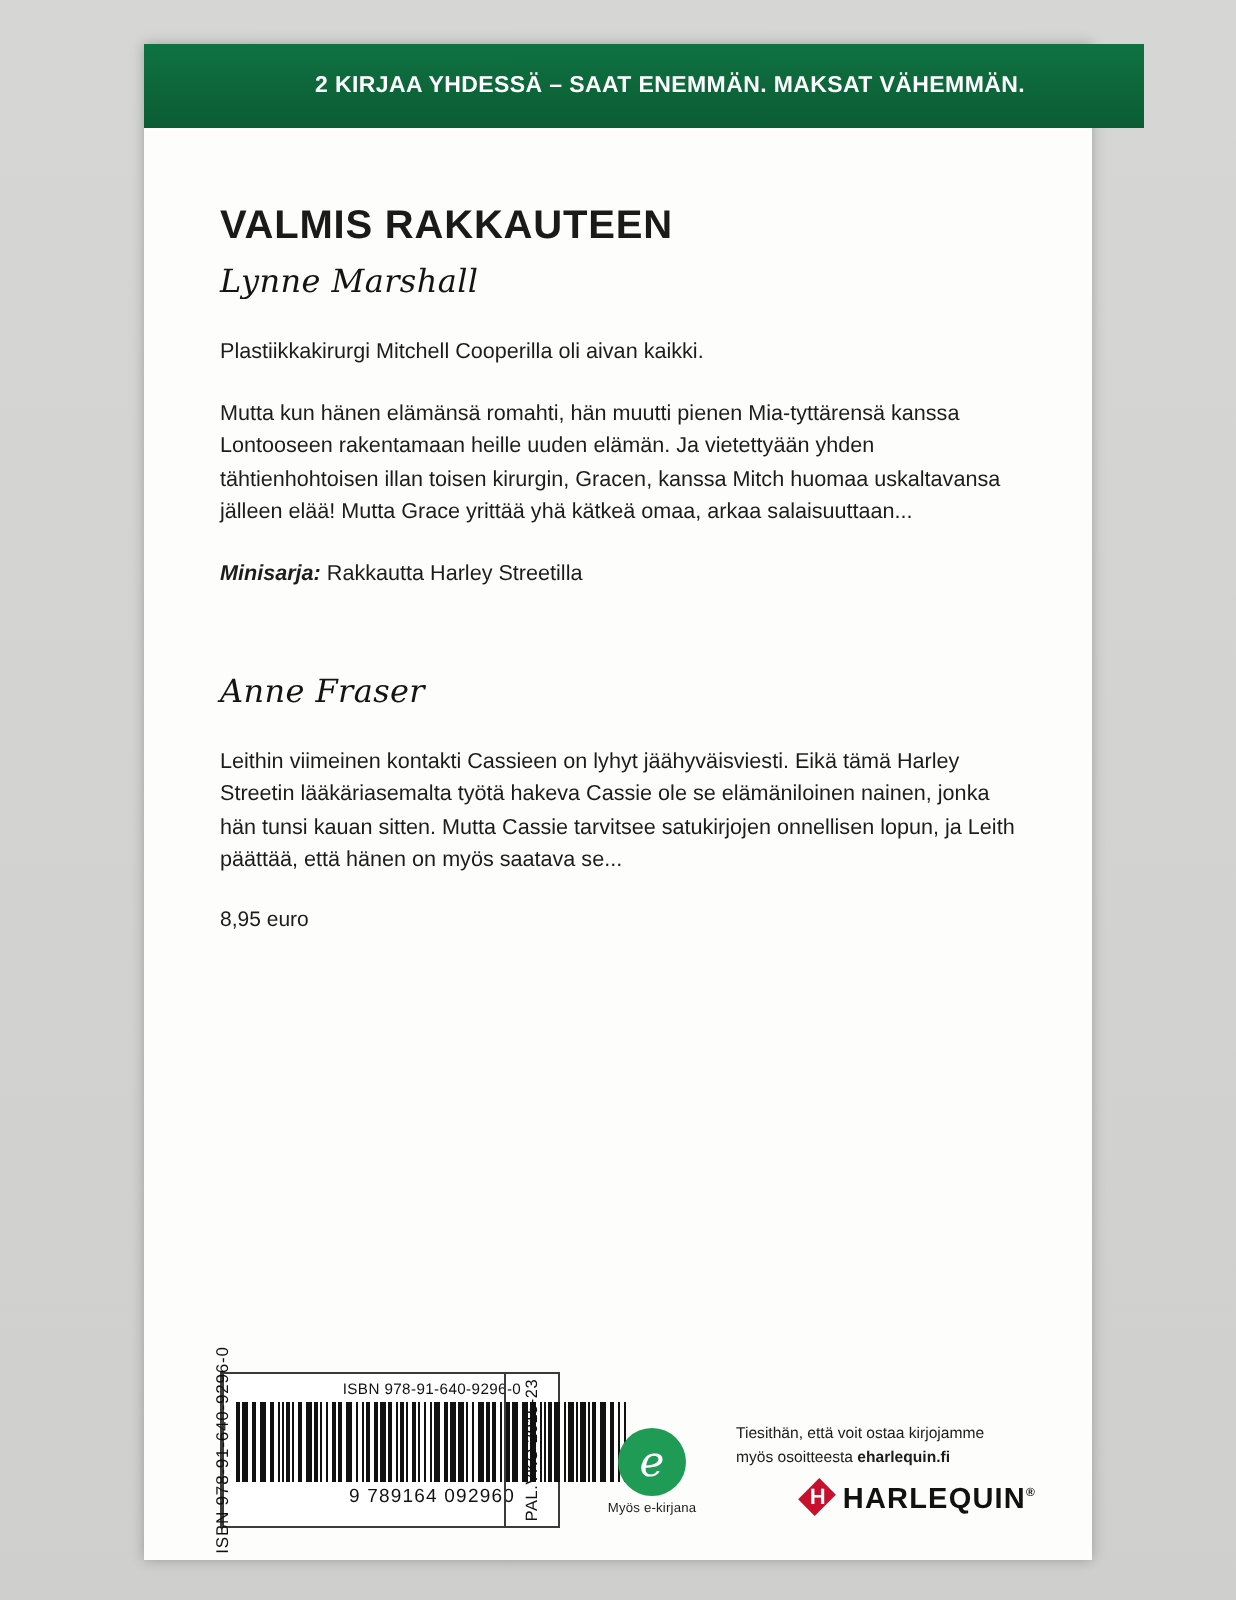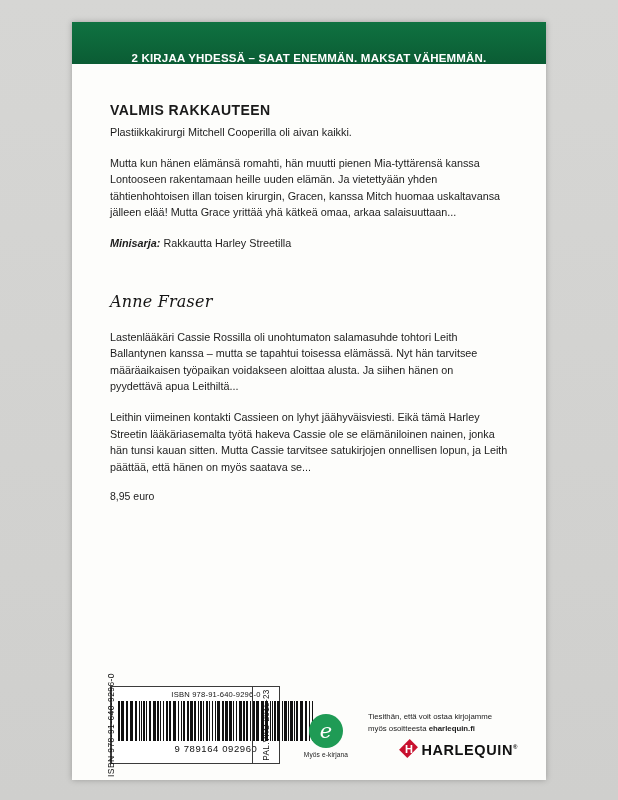--- a/index.html
+++ b/index.html
@@ -31,42 +31,43 @@
     box-shadow: 0 0 6px rgba(0,0,0,0.25);
   }
   .green-band {
     position: absolute;
     left: 0; top: 0;
     width: 474px;
     height: 42px;
     background: #0d6a3c;
     background: linear-gradient(180deg,#0f7241 0%, #0b5c34 100%);
     display: flex;
-    align-items: flex-end;
+    align-items: center;
     justify-content: center;
+    padding-left: 26px;
   }
   .green-band .band-text {
     color: #ffffff;
     font-size: 11.5px;
     font-weight: bold;
     letter-spacing: 0.2px;
     text-align: center;
   }
   .content {
     position: absolute;
     left: 0;
     top: 42px;
     width: 474px;
     height: 716px;
   }
   .inner {
     padding: 38px 38px 0 38px;
   }
   .story-title {
-    font-size: 14px;
+    font-size: 20px;
     font-weight: bold;
     color: #1a1a1a;
     letter-spacing: 0.4px;
     margin: 0 0 6px 0;
   }
   .author {
     font-family: "DejaVu Serif", serif;
     font-style: italic;
     font-size: 16px;
     color: #141414;
@@ -269,31 +270,31 @@
 
     <div class="green-band">
       <div class="band-text">2 KIRJAA YHDESSÄ – SAAT ENEMMÄN. MAKSAT VÄHEMMÄN.</div>
     </div>
 
     <div class="content">
       <div class="inner">
 
         <div>
           <h2 class="story-title">VALMIS RAKKAUTEEN</h2>
+          <div class="author">Lynne Marshall</div>
           <p class="para">Plastiikkakirurgi Mitchell Cooperilla oli aivan kaikki.</p>
           <p class="para">Mutta kun hänen elämänsä romahti, hän muutti pienen Mia-tyttärensä kanssa Lontooseen rakentamaan heille uuden elämän. Ja vietettyään yhden tähtienhohtoisen illan toisen kirurgin, Gracen, kanssa Mitch huomaa uskaltavansa jälleen elää! Mutta Grace yrittää yhä kätkeä omaa, arkaa salaisuuttaan...</p>
           <p class="mini">
             <span class="lbl">Minisarja:</span>
             <span>Rakkautta Harley Streetilla</span>
           </p>
         </div>
 
         <div class="story2">
           <div class="author">Anne Fraser</div>
-          <p class="para">Lastenlääkäri Cassie Rossilla oli unohtumaton salamasuhde tohtori Leith Ballantynen kanssa – mutta se tapahtui toisessa elämässä. Nyt hän tarvitsee määräaikaisen työpaikan voidakseen aloittaa alusta. Ja siihen hänen on pyydettävä apua Leithiltä...</p>
           <p class="para">Leithin viimeinen kontakti Cassieen on lyhyt jäähyväisviesti. Eikä tämä Harley Streetin lääkäriasemalta työtä hakeva Cassie ole se elämäniloinen nainen, jonka hän tunsi kauan sitten. Mutta Cassie tarvitsee satukirjojen onnellisen lopun, ja Leith päättää, että hänen on myös saatava se...</p>
         </div>
 
         <div class="price">
           <div>8,95 euro</div>
         </div>
 
       </div>
     </div>
 

